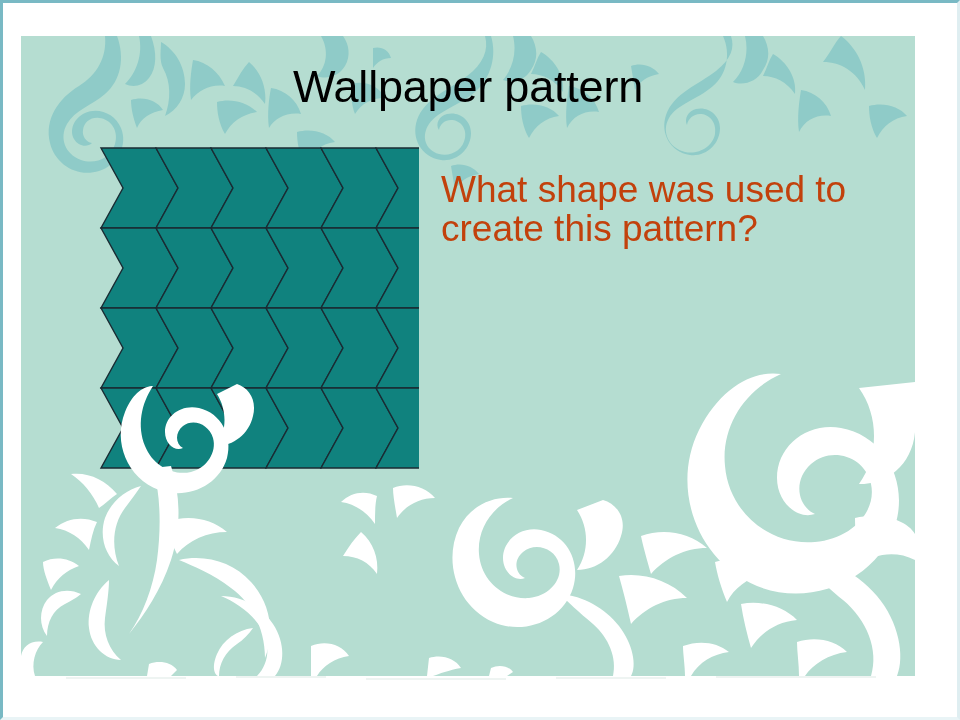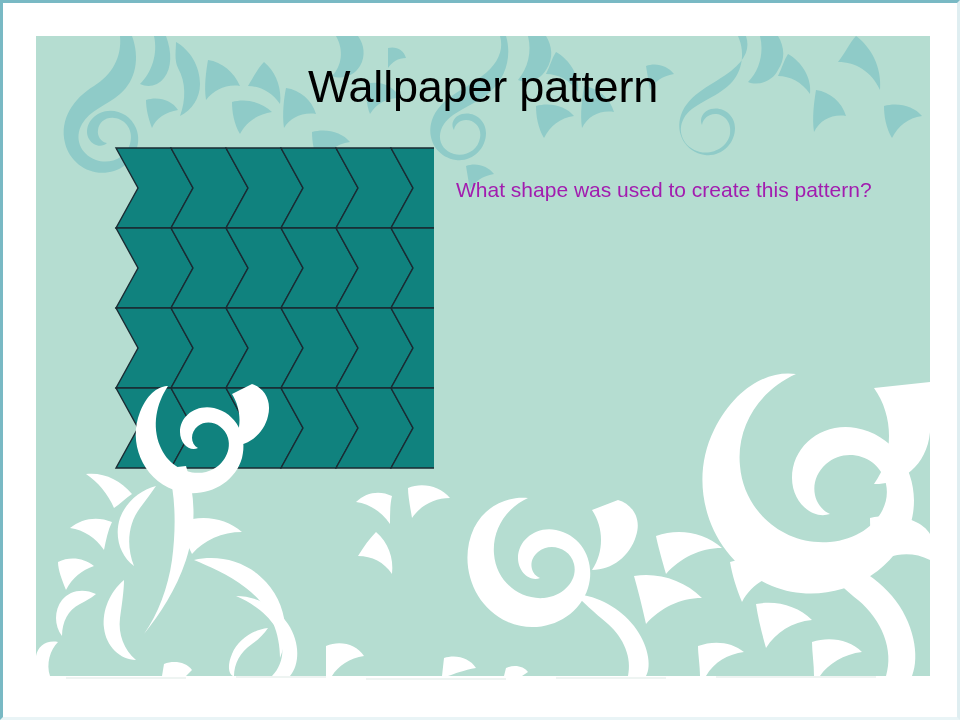--- a/index.html
+++ b/index.html
@@ -24,21 +24,21 @@
     box-sizing: border-box;
     border-top: 3px solid #79b9c4;
     border-left: 3px solid #79b9c4;
     border-right: 3px solid #dfeef1;
     border-bottom: 3px solid #e9f4f6;
   }
 
   
   #slide {
     position: absolute;
-    left: 33px;
+    left: 18px;
     top: 33px;
     width: 894px;
     height: 640px;
     background: #b5ddd1;
     overflow: hidden;
   }
 
   
   .deco {
     position: absolute;
@@ -88,22 +88,22 @@
     height: 336px;
   }
   #pattern svg { display: block; }
 
   
   #body-text {
     position: absolute;
     left: 420px;
     top: 134px;
     width: 430px;
-    color: #a21caf;
-    font-size: 21px;
+    color: #c2410c;
+    font-size: 37px;
     line-height: 39px;
   }
   #body-text p { margin: 0; }
   #body-text .gap { height: 27px; }
 </style>
 </head>
 <body>
 
 <div id="page">
 

